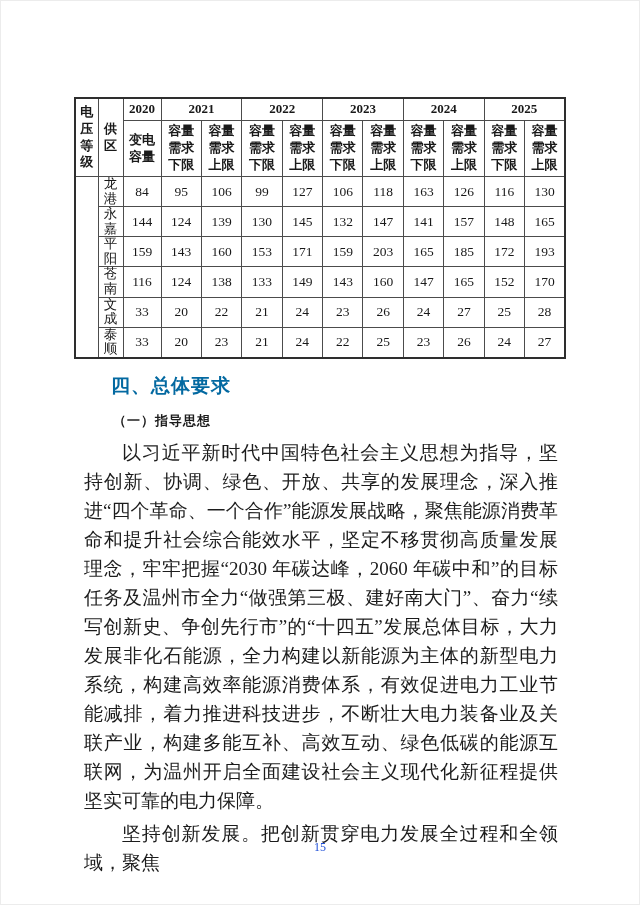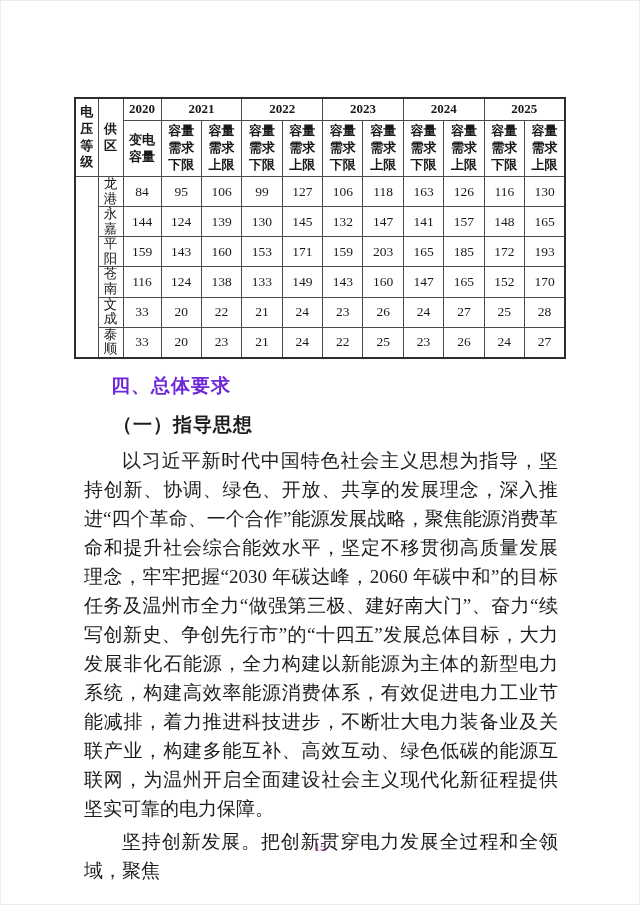--- a/index.html
+++ b/index.html
@@ -51,29 +51,29 @@
     font-weight: normal;
   }
   .voltage-span-cell { background: #ffffff; }
 
   
   .content { margin: 12px 77px 0 79px; color: #1c1c1c; }
   .h-section {
     font-family: "Liberation Sans", sans-serif;
     font-weight: bold;
     font-size: 19px;
-    color: #6d28d9;
+    color: #0369a1;
     margin: 14px 0 0 0;
     text-indent: 31px;
     letter-spacing: 1px;
   }
   .h-sub {
     font-family: Liberation Serif, serif;
     font-weight: bold;
-    font-size: 19px;
+    font-size: 13px;
     margin: 13px 0 8px 0;
     text-indent: 33px;
     letter-spacing: 1px;
   }
   .para {
     font-family: "Liberation Serif", serif;
     font-size: 19px;
     line-height: 29px;
     text-align: justify;
     text-indent: 38px;
@@ -84,21 +84,21 @@
   .page-footer {
     position: absolute;
     top: 836px;
     left: 0;
     width: 100%;
     text-align: center;
   }
   .page-number {
     font-family: "Liberation Serif", serif;
     font-size: 12px;
-    color: #701a75;
+    color: #1d4ed8;
   }
 </style>
 </head>
 <body>
 
 <div class="page">
 
   <table class="cap-table">
     <colgroup>
       <col class="col-voltage">

